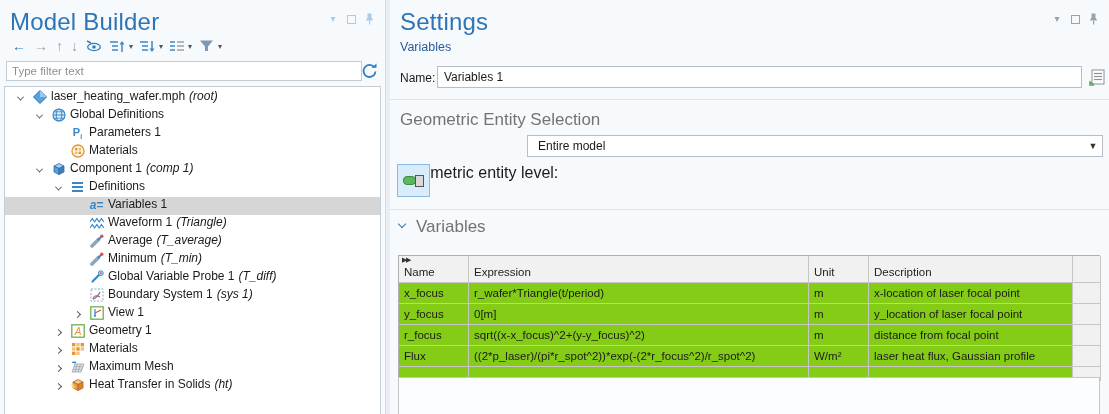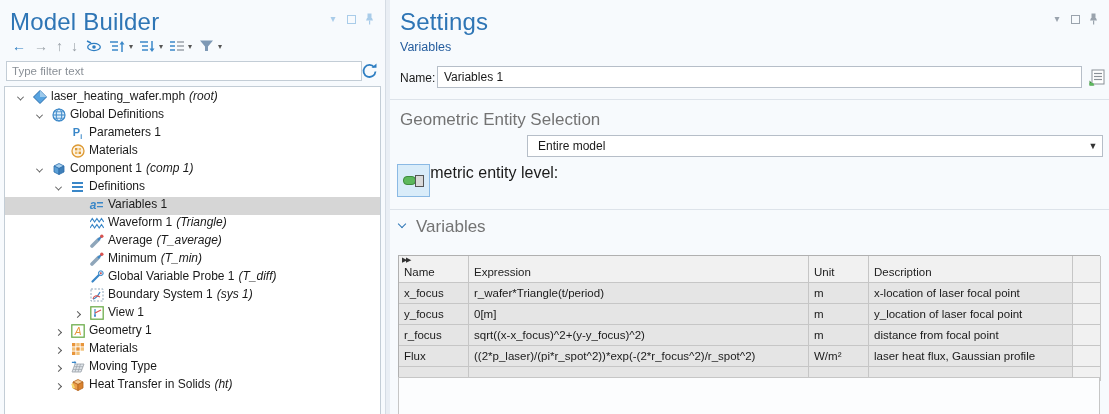--- a/index.html
+++ b/index.html
@@ -58,21 +58,21 @@
   .toggle-btn { position: absolute; left: 7px; top: 164px; width: 33px; height: 33px; background: #d9ecf9; border: 1px solid #8ab9e4; display: flex; align-items: center; justify-content: center; cursor: pointer; }
   .toggle-ic { position: relative; width: 21px; height: 12px; }
   .toggle-ic .pill { position: absolute; left: 0; top: 1.5px; width: 13px; height: 9px; background: #5cb85c; border: 1px solid #3d8b3d; border-radius: 4px; }
   .toggle-ic .knob { position: absolute; right: 0; top: 0; width: 9px; height: 12px; background: #d9d9d9; border: 1.5px solid #555; }
 
   .vars-chevron { position: absolute; left: 9px; top: 221px; width: 6px; height: 6px; border-right: 1.6px solid #2e75b5; border-bottom: 1.6px solid #2e75b5; transform: rotate(45deg); cursor: pointer; }
   .vars-title { top: 217px; left: 26px; cursor: pointer; }
 
   
   .vtable { position: absolute; left: 8px; top: 247px; width: 702px; display: grid; grid-template-columns: 70px 340px 60px 204px 28px; border-top: 1px solid #b0b0b0; border-left: 1px solid #b0b0b0; background: #fff; margin-top: 8px; }
-  .cell { border-right: 1px solid #c6c6c6; border-bottom: 1px solid #c6c6c6; font-size: 11.5px; color: #1a1a1a; padding: 0 5px; display: flex; align-items: center; height: 21px; overflow: hidden; white-space: nowrap; background: #e5e5e5; }
+  .cell { border-right: 1px solid #c6c6c6; border-bottom: 1px solid #c6c6c6; font-size: 11.5px; color: #1a1a1a; padding: 0 5px; display: flex; align-items: center; height: 21px; overflow: hidden; white-space: nowrap; background: #84cc16; }
   .hcell { height: 27px; background: #f1f1f1; align-items: flex-end; padding-bottom: 4px; color: #222; }
   .corner-cell { position: relative; }
   .corner-ic { position: absolute; top: 0px; left: 3px; font-size: 7px; color: #333; letter-spacing: -1.5px; }
   .xcell { background: #f1f1f1; }
   .ecell { height: 14px; }
   .table-blank { position: absolute; left: 8px; top: 377px; width: 702px; height: 45px; background: #fcfdfe; border: 1px solid #c6c6c6; border-bottom: none; }
 </style>
 </head>
 <body>
 
@@ -379,21 +379,21 @@
         <span class="ticon">
           <svg width="14" height="14" viewBox="0 0 14 14">
               <polygon points="4,4 13,4 10,12 1,12" fill="#dfe4e9" stroke="#9aa1a8" stroke-width="0.8"></polygon>
               <line x1="6.5" y1="4" x2="4" y2="12" stroke="#9aa1a8" stroke-width="0.7"></line>
               <line x1="9.5" y1="4" x2="7" y2="12" stroke="#9aa1a8" stroke-width="0.7"></line>
               <line x1="3" y1="6.7" x2="12" y2="6.7" stroke="#9aa1a8" stroke-width="0.7"></line>
               <line x1="2" y1="9.4" x2="11" y2="9.4" stroke="#9aa1a8" stroke-width="0.7"></line>
               <path d="M1,2 L4,2 L4,0.7 L6,2.7 L4,4.7 L4,3.4 L1,3.4 Z" fill="#3a87c8" transform="scale(0.9)"></path>
             </svg>
         </span>
-        <span class="tlabel">Moving Type</span>
+        <span class="tlabel">Maximum Mesh</span>
       </div>
 
       <div class="trow" style="padding-left:44px">
         <span class="chev col">
             <i></i>
           </span>
         <span class="ticon">
           <svg width="14" height="14" viewBox="0 0 14 14">
               <polygon points="2,4 7,1.5 12,4 7,6.5" fill="#f6c98e" stroke="#b5651d" stroke-width="0.8"></polygon>
               <polygon points="2,4 7,6.5 7,12.5 2,10" fill="#ec9f4a" stroke="#b5651d" stroke-width="0.8"></polygon>

